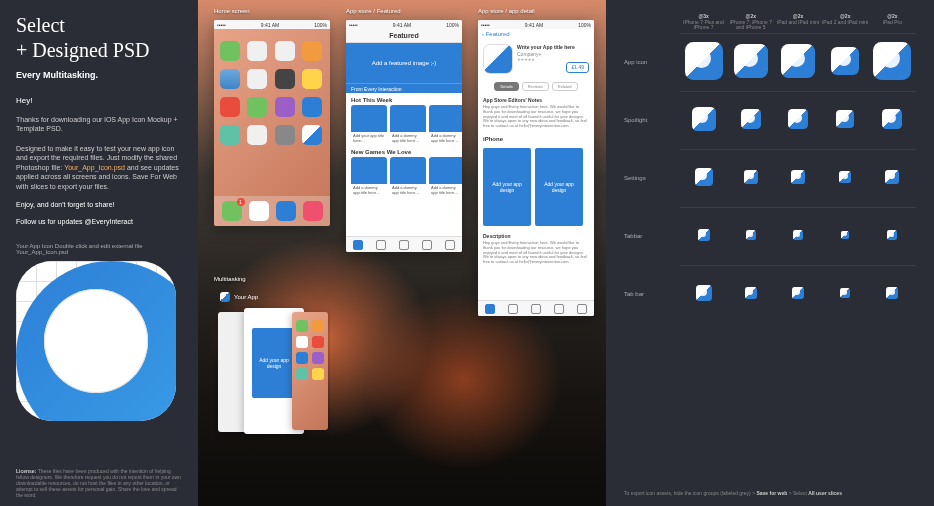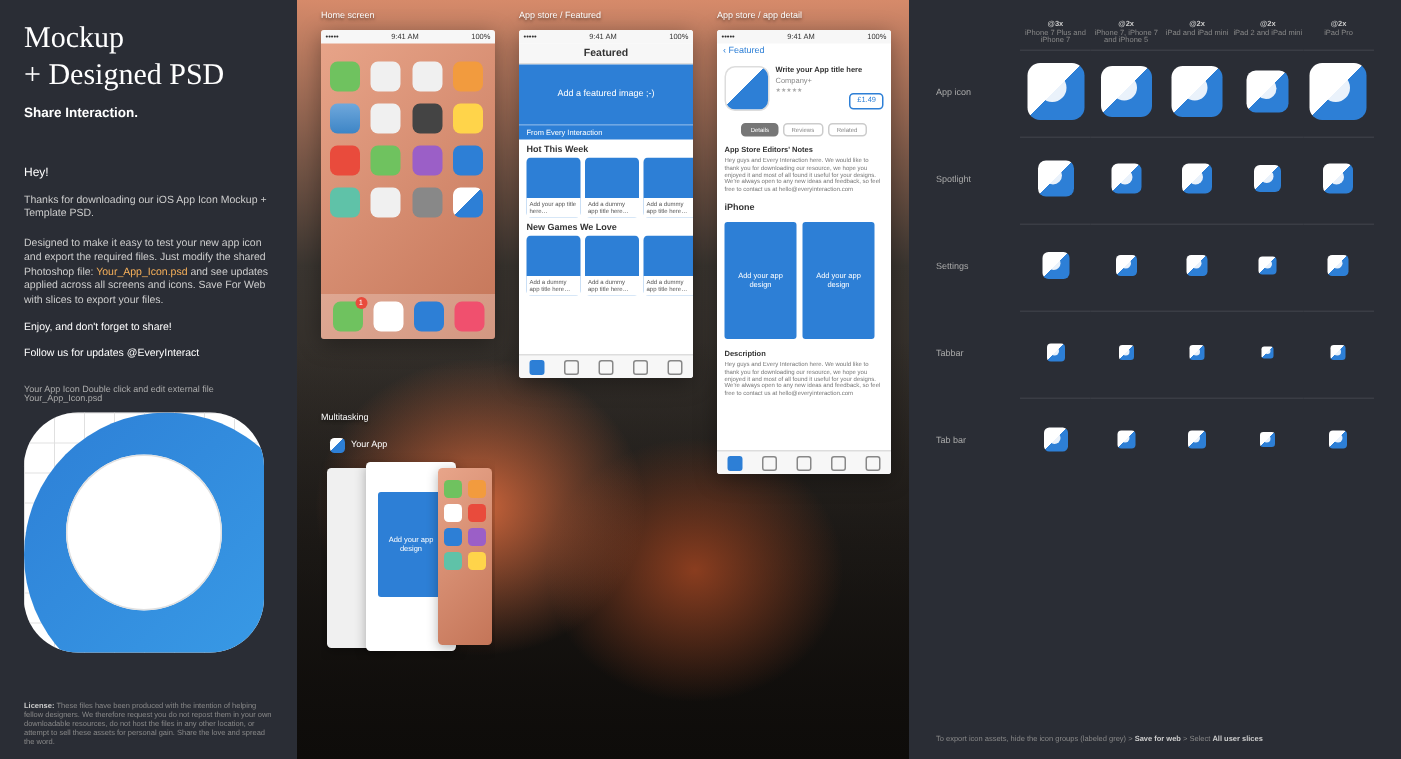--- a/index.html
+++ b/index.html
@@ -1,20 +1,20 @@
 <!DOCTYPE html>
 <html><head>
 <meta charset="utf-8">
 <style>
 *{box-sizing:border-box;margin:0;padding:0}
 body{font-family:-apple-system,Helvetica,Arial,sans-serif;background:#2a2d35;width:934px;height:506px;overflow:hidden;color:#fff;font-size:10px;display:flex}
 .left{width:198px;background:#2a2d35;padding:14px 16px 8px;display:flex;flex-direction:column}
 .title{font-family:Georgia,serif;font-size:20px;line-height:1.15;font-weight:400;margin-bottom:2px}
 .subtitle{font-size:9px;font-weight:600;margin-top:6px}
-.greeting{font-size:8px;margin-top:30px}
+.greeting{font-size:8px;margin-top:16px}
 .body{font-size:7px;line-height:1.35;margin-top:10px;color:#ccc}
 .body .link{color:#f6b05a}
 .enjoy{font-size:7px;margin-top:10px}
 .follow{font-size:7px;margin-top:10px}
 .iconlabel{font-size:6px;margin-top:18px;color:#aaa}
 .bigicon{width:160px;height:160px;margin-top:6px;border-radius:36px;background:#fff;position:relative;overflow:hidden}
 .bigicon .grid{position:absolute;inset:0;background:
  linear-gradient(#e0e0e0 1px,transparent 1px) 0 0/100% 20px,
  linear-gradient(90deg,#e0e0e0 1px,transparent 1px) 0 0/20px 100%}
 .bigicon .wedge{position:absolute;right:-30px;bottom:-30px;width:190px;height:190px;background:linear-gradient(135deg,#2d7fd6,#3a9ee8);border-radius:50%}
@@ -84,23 +84,23 @@
 .asset{border-radius:22%;background:linear-gradient(135deg,#fff 48%,#2d7fd6 48%);position:relative}
 .asset::after{content:"";position:absolute;left:20%;top:20%;width:50%;height:50%;border-radius:50%;background:rgba(255,255,255,.9)}
 .sz{font-size:4px;color:#666}
 .export{font-size:5px;color:#888;margin-top:auto}
 .export b{color:#ccc}
 </style>
 </head>
 <body>
 
 <div class="left">
- <div class="title">Mockup</div>
+ <div class="title">Select</div>
  <div class="title">+ Designed PSD</div>
- <div class="subtitle">Share Interaction.</div>
+ <div class="subtitle">Every Multitasking.</div>
  <div class="greeting">Hey!</div>
  <div class="body">Thanks for downloading our iOS App Icon Mockup + Template PSD.</div>
  <div class="body">
   <span>Designed to make it easy to test your new app icon and export the required files. Just modify the shared Photoshop file: </span><span class="link">Your_App_Icon.psd</span><span> and see updates applied across all screens and icons. Save For Web with slices to export your files.</span>
  </div>
  <div class="enjoy">Enjoy, and don't forget to share!</div>
  <div class="follow">
   <span>Follow us for updates </span><span class="link2">@EveryInteract</span>
  </div>
  <div class="iconlabel">

